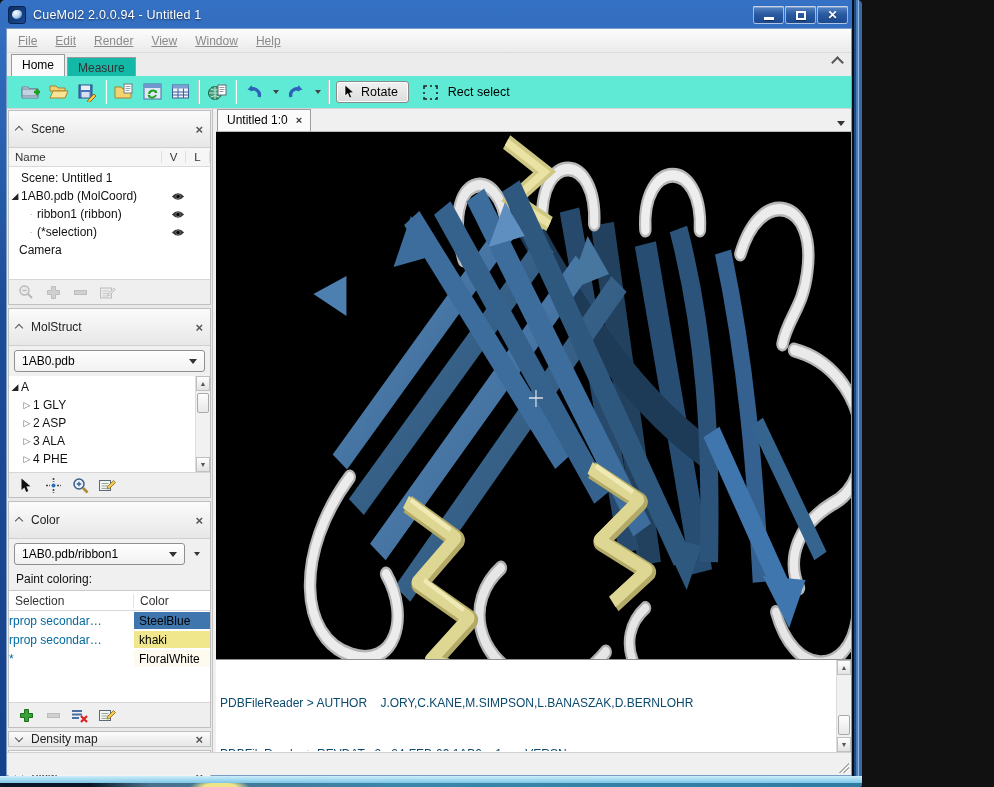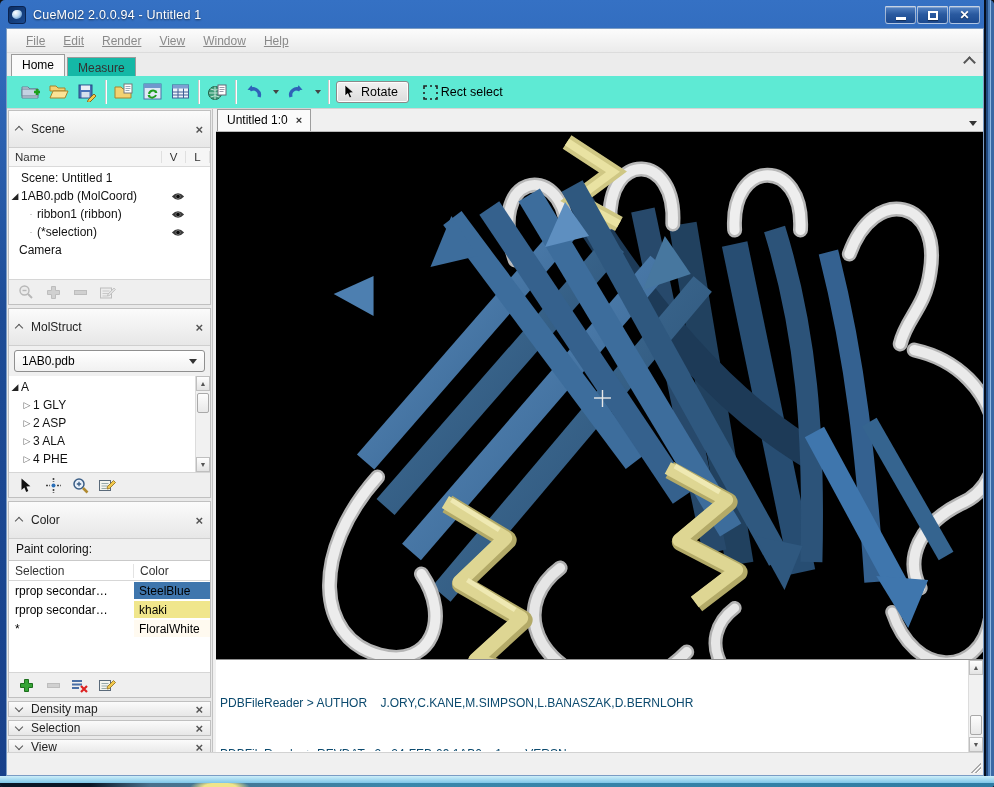--- a/index.html
+++ b/index.html
@@ -1,48 +1,48 @@
 <!DOCTYPE html>
 <html><head>
 <meta charset="utf-8">
 <style>
   html,body{margin:0;padding:0;background:#111;}
   *{box-sizing:border-box;font-family:"Liberation Sans",sans-serif;}
-  .frame{position:relative;width:994px;height:787px;background:linear-gradient(#3571c4,#1d4c96 40%,#17408a);border-radius:5px 5px 3px 3px;overflow:hidden;}
+  .frame{position:relative;width:862px;height:787px;background:linear-gradient(#3571c4,#1d4c96 40%,#17408a);border-radius:5px 5px 3px 3px;overflow:hidden;}
   .rightedge{position:absolute;right:0;top:0;bottom:0;width:10px;background:linear-gradient(90deg,#060f1e 0 2px,#20497f 2px 4px,#4a7cb8 4px 6px,#8fb8e2 6px 7px,#3a69a4 7px 10px);}
   .titlebar{position:absolute;top:3px;left:8px;right:14px;height:24px;display:flex;align-items:center;}
   .appicon{width:18px;height:18px;border-radius:3px;background:linear-gradient(135deg,#0d2f63,#1a4a90);position:relative;margin-right:7px;border:1px solid #0a2350;}
   .appicon:before{content:"";position:absolute;left:3px;top:3px;width:10px;height:9px;border-radius:50% 45% 55% 50%;background:radial-gradient(circle at 35% 30%,#fdfeff,#bcd9f2 45%,#5f93c9 80%);}
   .title{color:#fff;font-size:12.5px;text-shadow:0 1px 2px rgba(0,0,0,.6);letter-spacing:.2px;}
   .winbtns{margin-left:auto;display:flex;gap:1px;}
   .wbtn{width:31px;height:18px;border:1px solid rgba(255,255,255,.55);border-top-color:rgba(255,255,255,.75);border-radius:0 0 3px 3px;background:linear-gradient(#5584c4,#2a5aa0 45%,#1c4a90);display:flex;align-items:center;justify-content:center;color:#fff;font-size:10px;line-height:1;box-shadow:inset 0 1px 0 rgba(255,255,255,.25);}
   .wbtn .glyph{display:block;}
   .glyph-min{width:10px;height:3px;background:#fff;margin-top:7px;box-shadow:0 1px 1px rgba(0,0,0,.4);}
   .glyph-max{width:10px;height:9px;border:2px solid #fff;box-shadow:0 1px 1px rgba(0,0,0,.4);}
   .glyph-close{font-size:12px;font-weight:bold;text-shadow:0 1px 1px rgba(0,0,0,.45);}
   .client{position:absolute;top:28px;left:6px;right:10px;bottom:11px;background:#f0f0f0;display:flex;flex-direction:column;border:1px solid #7b9cc4;}
   
-  .menubar{height:24px;background:linear-gradient(#fcfcfc,#ebebeb);border-bottom:1px solid #dcdcdc;display:flex;align-items:center;padding-left:10px;}
+  .menubar{height:24px;background:linear-gradient(#fcfcfc,#ebebeb);border-bottom:1px solid #dcdcdc;display:flex;align-items:center;padding-left:2px;}
   .menuitem{font-size:12px;color:#8a8a8a;text-decoration:underline;padding:0 9px;height:100%;display:flex;align-items:center;}
   
   .tabstrip{height:23px;background:#ececec;display:flex;align-items:flex-end;padding-left:4px;position:relative;}
   .rtab{font-size:12px;padding:3px 10px 3px;border:1px solid #9b9b9b;border-bottom:none;margin-right:2px;}
   .rtab.active{background:#fafafa;color:#000;position:relative;z-index:2;height:22px;}
   .rtab.inactive{background:#14b8a6;color:#333;height:19px;}
   .collapse-chevron{position:absolute;right:8px;top:28px;width:12px;height:8px;}
   .collapse-chevron:before{content:"";position:absolute;left:2px;top:1px;width:7px;height:7px;border-left:2px solid #555;border-top:2px solid #555;transform:rotate(45deg);}
   
   .toolbar{height:33px;background:#5eead4;border-bottom:1px solid #d4d4d4;display:flex;align-items:center;padding:0 6px;position:relative;}
   .tgroup{display:flex;align-items:center;gap:6px;padding:0 7px;}
   .tsep{width:1px;height:24px;background:#c9c9c9;box-shadow:1px 0 0 #fff;}
   .ticon{width:22px;height:22px;display:flex;align-items:center;justify-content:center;}
   .ticon svg{display:block;}
   .ddarrow{width:0;height:0;border-left:3.5px solid transparent;border-right:3.5px solid transparent;border-top:4px solid #444;margin-left:2px;}
   .rotatebtn{display:flex;align-items:center;gap:6px;border:1px solid #8a8a8a;border-radius:3px;background:linear-gradient(#f2f2f2,#dcdcdc);padding:3px 10px 3px 7px;font-size:12.5px;color:#000;box-shadow:inset 0 0 0 1px #fdfdfd;}
-  .rectselect{display:flex;align-items:center;gap:3px;padding:3px 8px;font-size:12.5px;color:#000;}
+  .rectselect{display:flex;align-items:center;gap:10px;padding:3px 8px;font-size:12.5px;color:#000;}
   
   .bodyrow{flex:1;display:flex;min-height:0;}
   .sidebar{width:206px;background:#e9e9e9;display:flex;flex-direction:column;border-right:1px solid #c2c2c2;}
   .splitter{width:3px;background:#f0f0f0;}
   .panel{border:1px solid #c0c0c0;background:#f0f0f0;margin:1px 1px 2px 1px;display:flex;flex-direction:column;}
   .phead{height:21px;background:linear-gradient(#fbfbfb,#e7e7e7);border-bottom:1px solid #cfcfcf;display:flex;align-items:center;padding:18px 7px;font-size:12px;color:#222;}
   .phead .ptitle{margin-left:7px;}
   .pclose{margin-left:auto;color:#555;font-size:13px;font-weight:bold;line-height:1;}
   .chev{width:8px;height:6px;position:relative;display:inline-block;}
   .chev-up:before{content:"";position:absolute;left:0;top:1px;width:5px;height:5px;border-left:1.6px solid #555;border-top:1.6px solid #555;transform:rotate(45deg);}
@@ -70,21 +70,21 @@
   .vsb{position:absolute;right:0;top:0;bottom:0;width:15px;background:#f1f1f1;border-left:1px solid #dcdcdc;}
   .vsb .sb-btn{position:absolute;left:0;right:0;height:15px;background:linear-gradient(#fefefe,#e3e3e3);border:1px solid #bfbfbf;display:flex;align-items:center;justify-content:center;font-size:7px;color:#555;}
   .vsb .sb-up{top:0;} .vsb .sb-dn{bottom:0;}
   .vsb .sb-thumb{position:absolute;left:1px;right:1px;height:20px;background:linear-gradient(#fdfdfd,#e8e8e8);border:1px solid #a9a9a9;border-radius:2px;}
   .paintlabel{font-size:12px;color:#111;padding:3px 7px 4px;}
   .ctable{background:#fff;border-top:1px solid #c9c9c9;font-size:12px;}
   .ctable .chrow{display:flex;height:20px;align-items:center;border-bottom:1px solid #d7d7d7;color:#333;}
   .ctable .chrow .h-sel{flex:1;padding-left:6px;border-right:1px solid #e3e3e3;}
   .ctable .chrow .h-col{width:76px;padding-left:6px;}
   .crow{display:flex;height:19px;align-items:center;}
-  .crow .sel{flex:1;padding-left:6px;color:#000000;white-space:nowrap;overflow:hidden;}
+  .crow .sel{flex:1;color:#0369a1;white-space:nowrap;overflow:hidden;}
   .crow .colcell{width:76px;height:17px;display:flex;align-items:center;padding-left:5px;color:#000;}
   .cpanel-head{height:22px;background:linear-gradient(#fbfbfb,#e7e7e7);border:1px solid #c0c0c0;display:flex;align-items:center;padding:0 7px;font-size:12px;color:#222;margin:1px 1px 2px 1px;}
   
   .maincol{flex:1;display:flex;flex-direction:column;min-width:0;}
   .viewtabs{height:23px;background:#f0f0f0;border-bottom:1px solid #b9b9b9;display:flex;align-items:flex-end;position:relative;}
   .vtab{background:#fbfbfb;border:1px solid #9d9d9d;border-bottom:none;font-size:12px;padding:3px 8px 4px 9px;display:flex;align-items:center;gap:8px;margin-left:1px;}
   .vtab .vx{font-size:11px;color:#333;font-weight:bold;}
   .vtab-dd{position:absolute;right:6px;bottom:5px;width:0;height:0;border-left:4px solid transparent;border-right:4px solid transparent;border-top:5px solid #333;}
   .viewport{flex:1;background:#000;position:relative;min-height:0;}
   .viewport svg{position:absolute;inset:0;}
@@ -388,20 +388,29 @@
               </span>
           </div>
         </div>
 
         <div class="panel">
           <div class="phead">
             <span class="chev chev-up"></span>
             <span class="ptitle">Color</span>
             <span class="pclose">×</span>
           </div>
+          <div class="ddrow">
+            <div class="dropdown">
+              <span>1AB0.pdb/ribbon1</span>
+              <span class="dar"></span>
+            </div>
+            <div class="minidd">
+                <span class="dar"></span>
+              </div>
+          </div>
           <div class="paintlabel">Paint coloring:</div>
           <div class="ctable">
             <div class="chrow">
               <span class="h-sel">Selection</span>
               <span class="h-col">Color</span>
             </div>
             <div class="crow">
               <span class="sel">rprop secondar…</span>
               <span class="colcell" style="background: rgb(63, 118, 173);">SteelBlue</span>
             </div>

